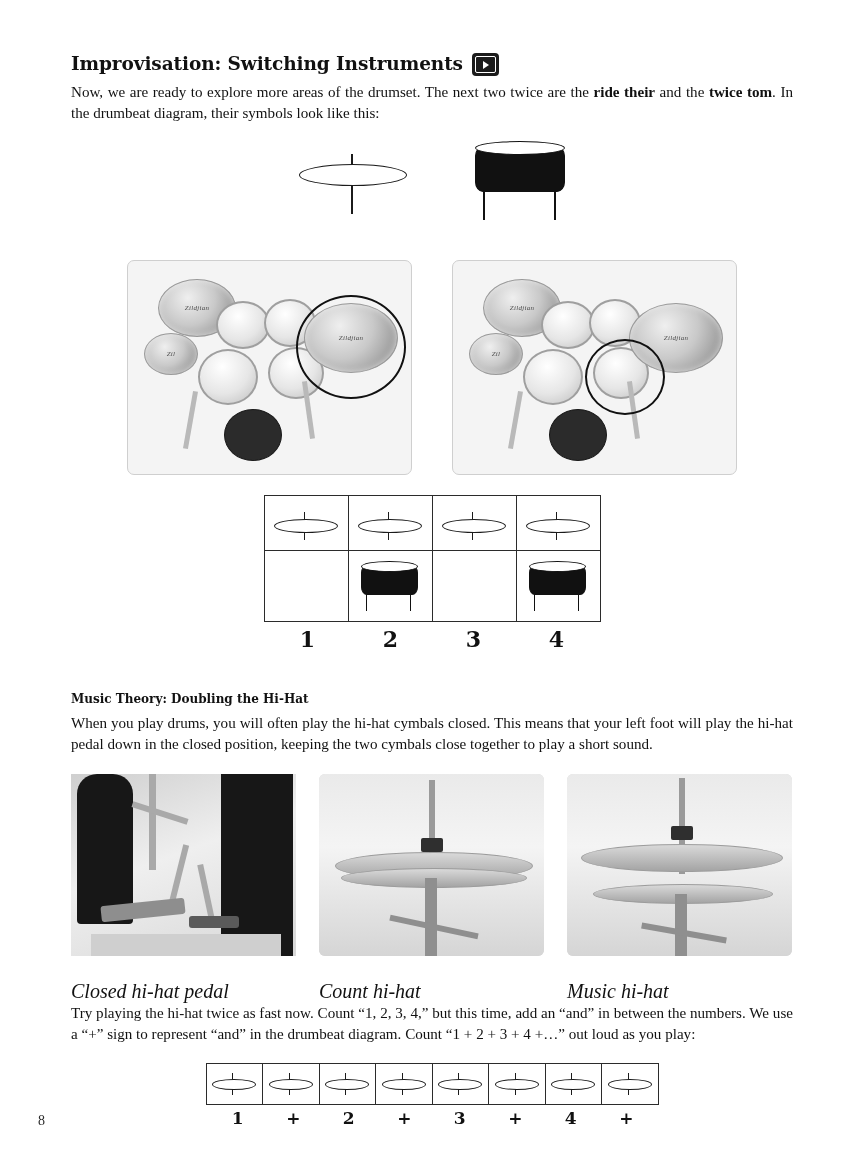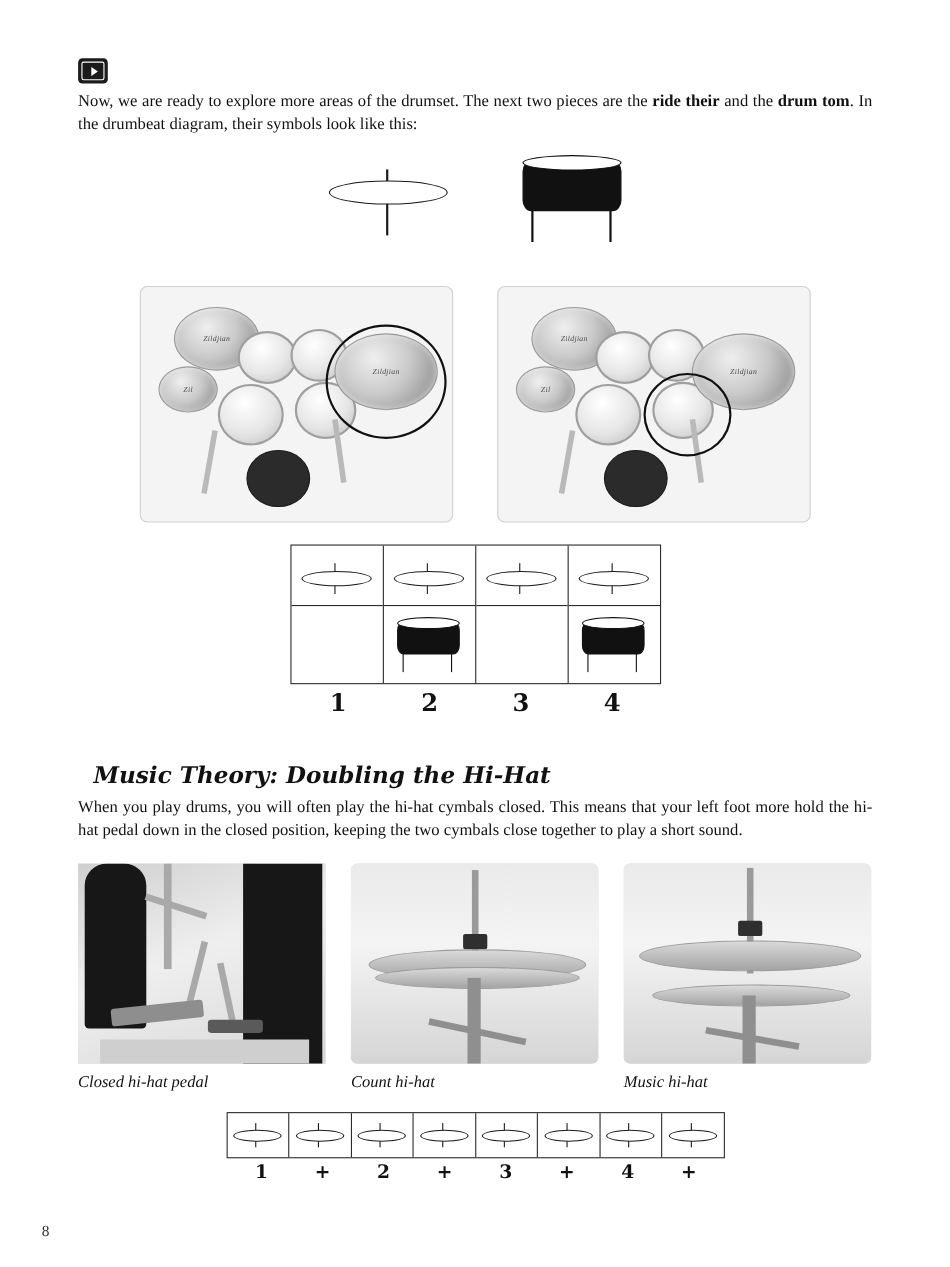--- a/index.html
+++ b/index.html
@@ -290,42 +290,41 @@
     text-align: center;
     font-family: "DejaVu Serif", serif;
     font-weight: bold;
     font-size: 22px;
   }
 
   
   .h-sec2 {
     font-family: "DejaVu Serif", serif;
     font-weight: bold;
-    font-size: 21px;
-    margin: 40px 0 7px 14px;
-    font-style: italic;
+    font-size: 12px;
+    margin: 40px 0 7px 0;
   }
 
   .photos3 {
     margin-top: 18px;
     display: flex;
     gap: 23px;
   }
   .ph3 {
     width: 225px;
     height: 182px;
     border-radius: 6px;
     overflow: hidden;
     position: relative;
     background: #dcdcdc;
   }
   .ph3.flat { border-radius: 0; }
   .caption {
-    margin-top: 9px;
-    font-size: 15px;
+    margin-top: 24px;
+    font-size: 20px;
     font-style: italic;
   }
   .cap-row {
     display: flex;
     gap: 23px;
   }
   .cap-row .c3 { width: 225px; }
 
   
   .pedal { position: absolute; inset: 0; background: linear-gradient(160deg,#cfcfcf 0%, #efefef 45%, #d7d7d7 100%); }
@@ -428,29 +427,30 @@
   }
   .spacer-p { margin-top: 22px; }
 </style>
 </head>
 <body>
 
 <div class="page">
   <div class="content">
 
     <h2 class="h-sec">
+      <span class="txt">Improvisation: Switching Instruments</span>
       <span class="video-badge">
         <span class="inner">
           <span class="tri"></span>
         </span>
       </span>
     </h2>
 
     <p class="body">
-      <span>Now, we are ready to explore more areas of the drumset. The next two pieces are the </span><b>ride their</b><span> and the </span><b>drum tom</b><span>. In the drumbeat diagram, their symbols look like this:</span>
+      <span>Now, we are ready to explore more areas of the drumset. The next two twice are the </span><b>ride their</b><span> and the </span><b>twice tom</b><span>. In the drumbeat diagram, their symbols look like this:</span>
     </p>
 
     <div class="symbol-row">
       <div class="cym-big">
         <div class="rod"></div>
         <div class="disc"></div>
       </div>
       <div class="tom-big">
         <div class="leg-l"></div>
         <div class="leg-r"></div>
@@ -570,21 +570,21 @@
 
     <div class="counts">
       <div class="c">1</div>
       <div class="c">2</div>
       <div class="c">3</div>
       <div class="c">4</div>
     </div>
 
     <h2 class="h-sec2">Music Theory: Doubling the Hi-Hat</h2>
 
-    <p class="body">When you play drums, you will often play the hi-hat cymbals closed. This means that your left foot more hold the hi-hat pedal down in the closed position, keeping the two cymbals close together to play a short sound.</p>
+    <p class="body">When you play drums, you will often play the hi-hat cymbals closed. This means that your left foot will play the hi-hat pedal down in the closed position, keeping the two cymbals close together to play a short sound.</p>
 
     <div class="photos3">
 
       <div class="ph3 flat">
         <div class="pedal">
           <div class="leg" style="left:6px;top:0px;width:56px;height:150px;"></div>
           <div class="leg" style="left:150px;top:0px;width:72px;height:182px;border-radius:0;"></div>
           <div class="stand" style="left:78px;top:0px;width:7px;height:96px;"></div>
           <div class="stand" style="left:60px;top:36px;width:58px;height:6px;transform:rotate(18deg);"></div>
           <div class="stand" style="left:104px;top:70px;width:6px;height:68px;transform:rotate(14deg);"></div>
@@ -618,20 +618,21 @@
       </div>
 
     </div>
 
     <div class="cap-row">
       <div class="c3 caption">Closed hi-hat pedal</div>
       <div class="c3 caption">Count hi-hat</div>
       <div class="c3 caption">Music hi-hat</div>
     </div>
 
+    <p class="body spacer-p">Try playing the hi-hat twice as fast now. Count “1, 2, 3, 4,” but this time, add an “and” in between the numbers. We use a “+” sign to represent “and” in the drumbeat diagram. Count “1 + 2 + 3 + 4 +…” out loud as you play:</p>
 
     <div class="grid-wrap8">
       <div class="grid8">
         <div class="col8">
             <div class="cym-xs">
               <div class="rod"></div>
               <div class="disc"></div>
             </div>
           </div>
         <div class="col8">

